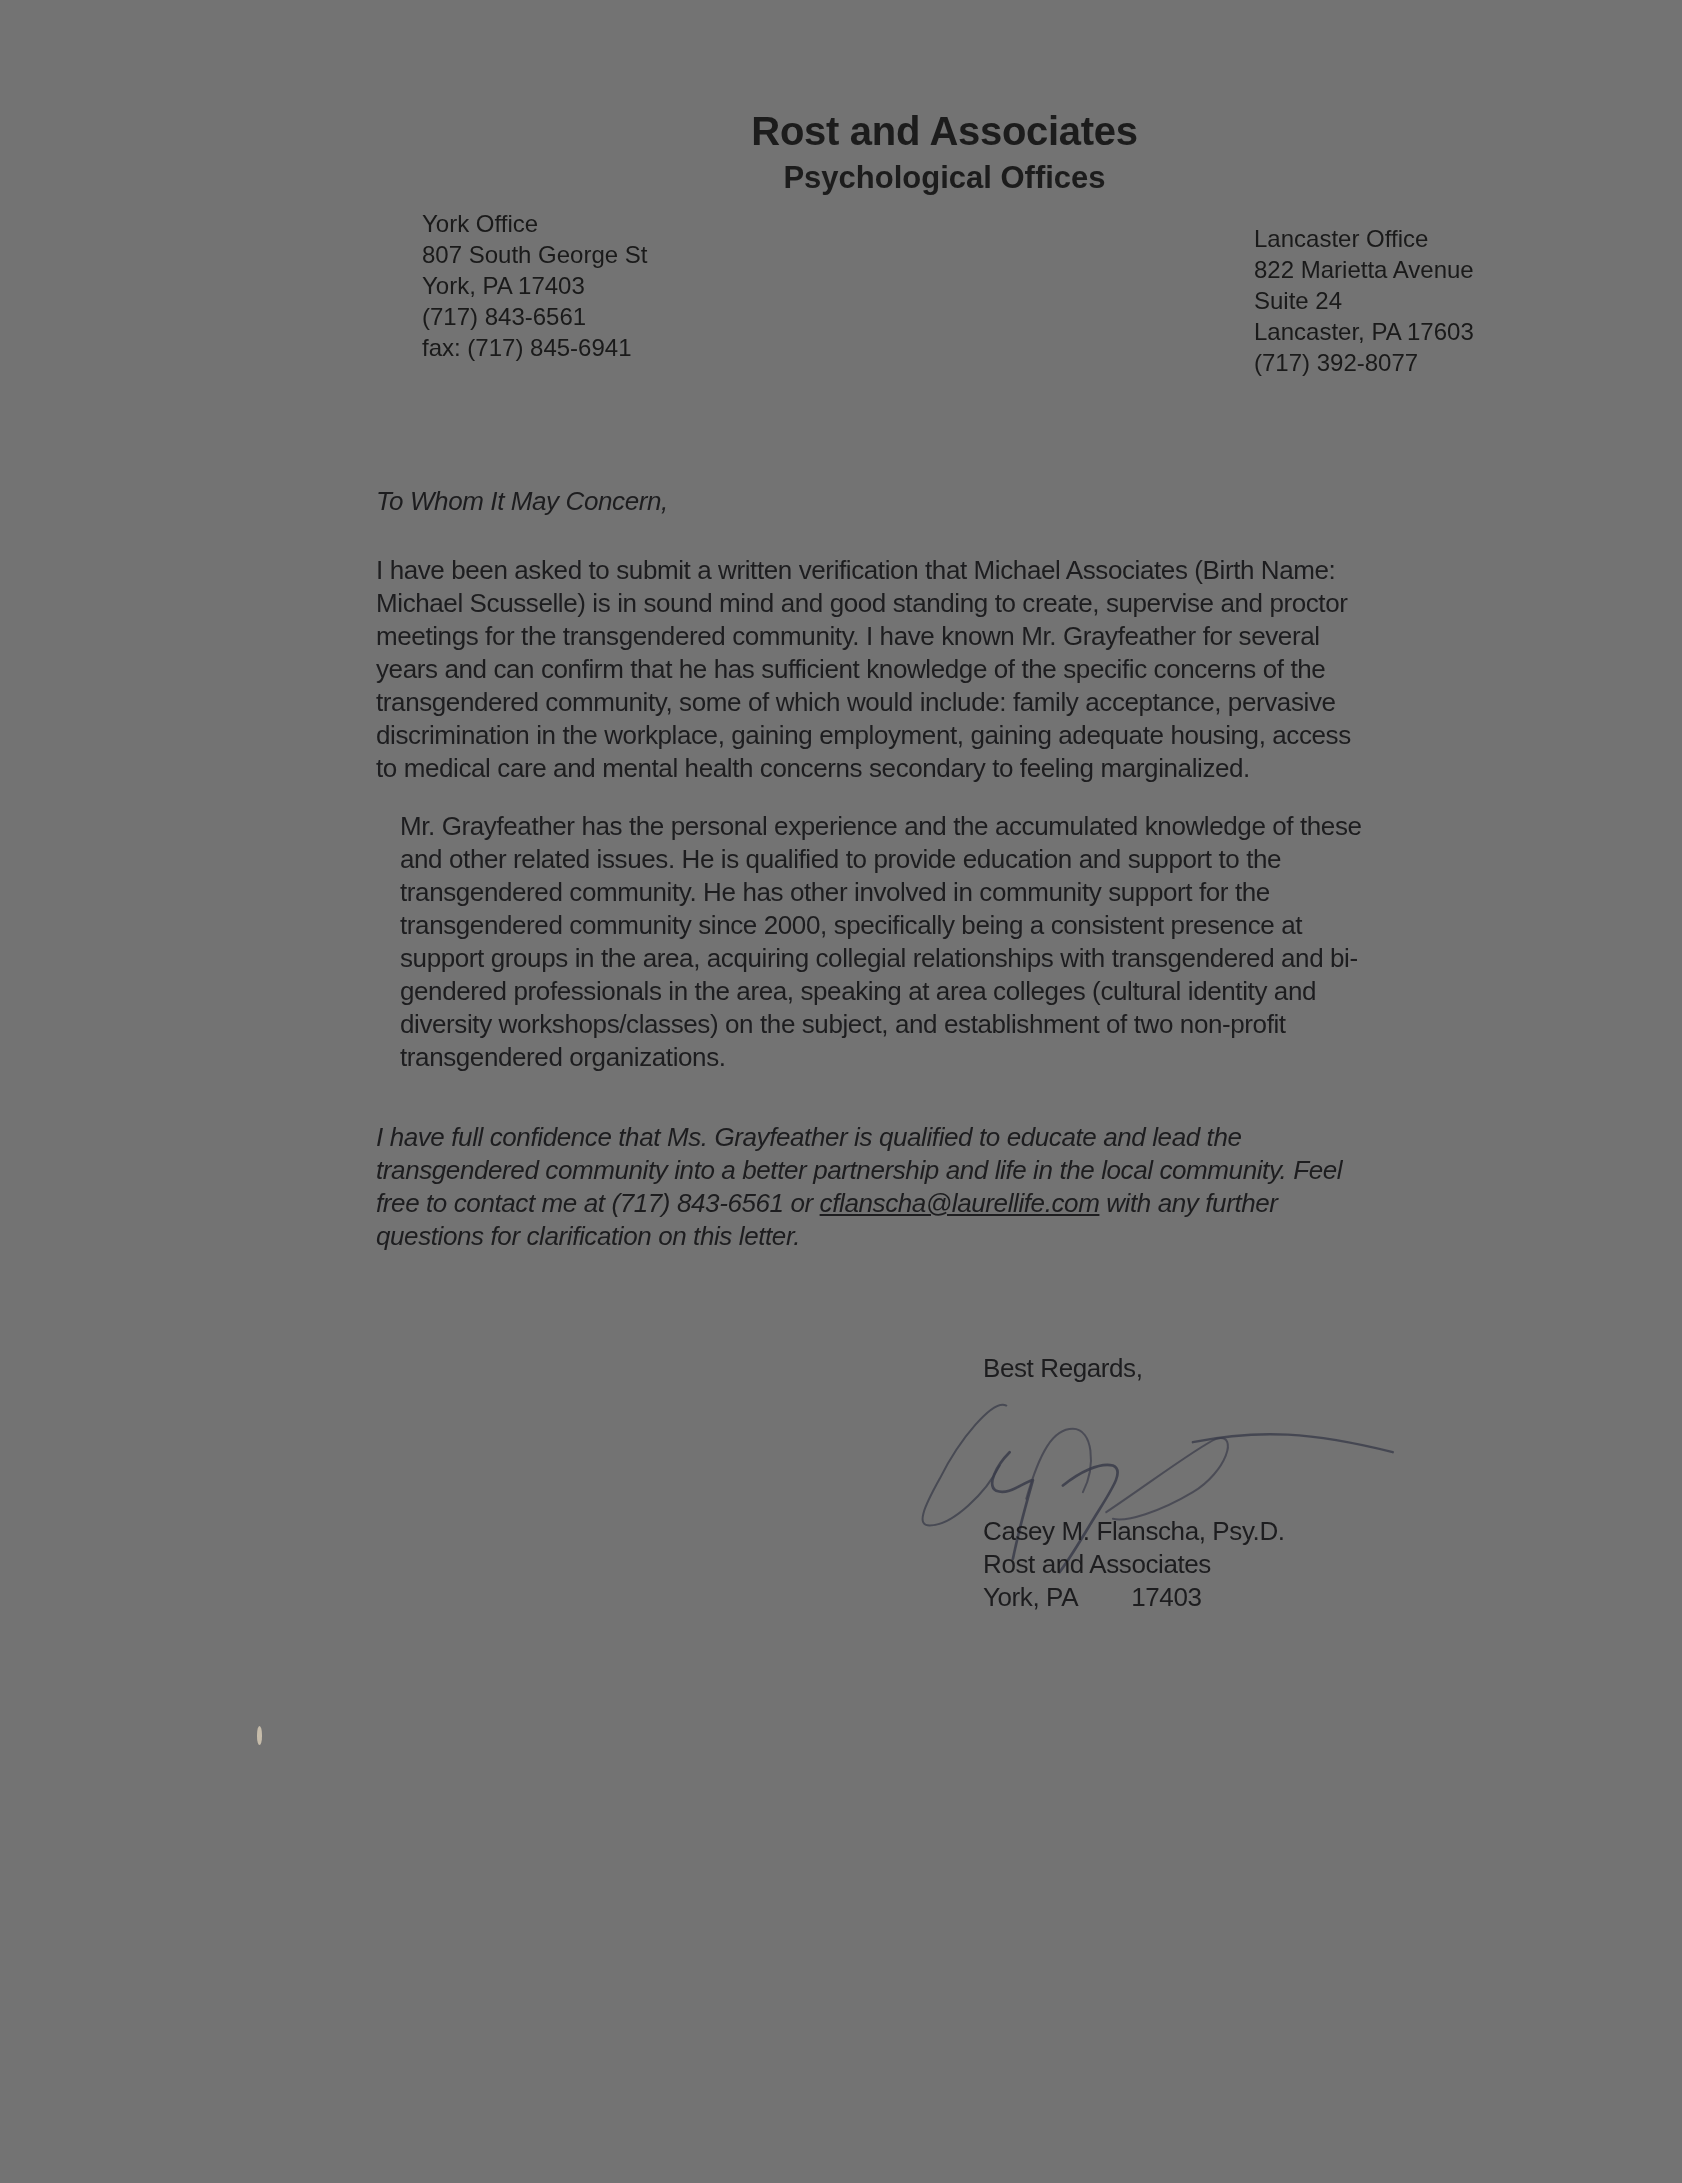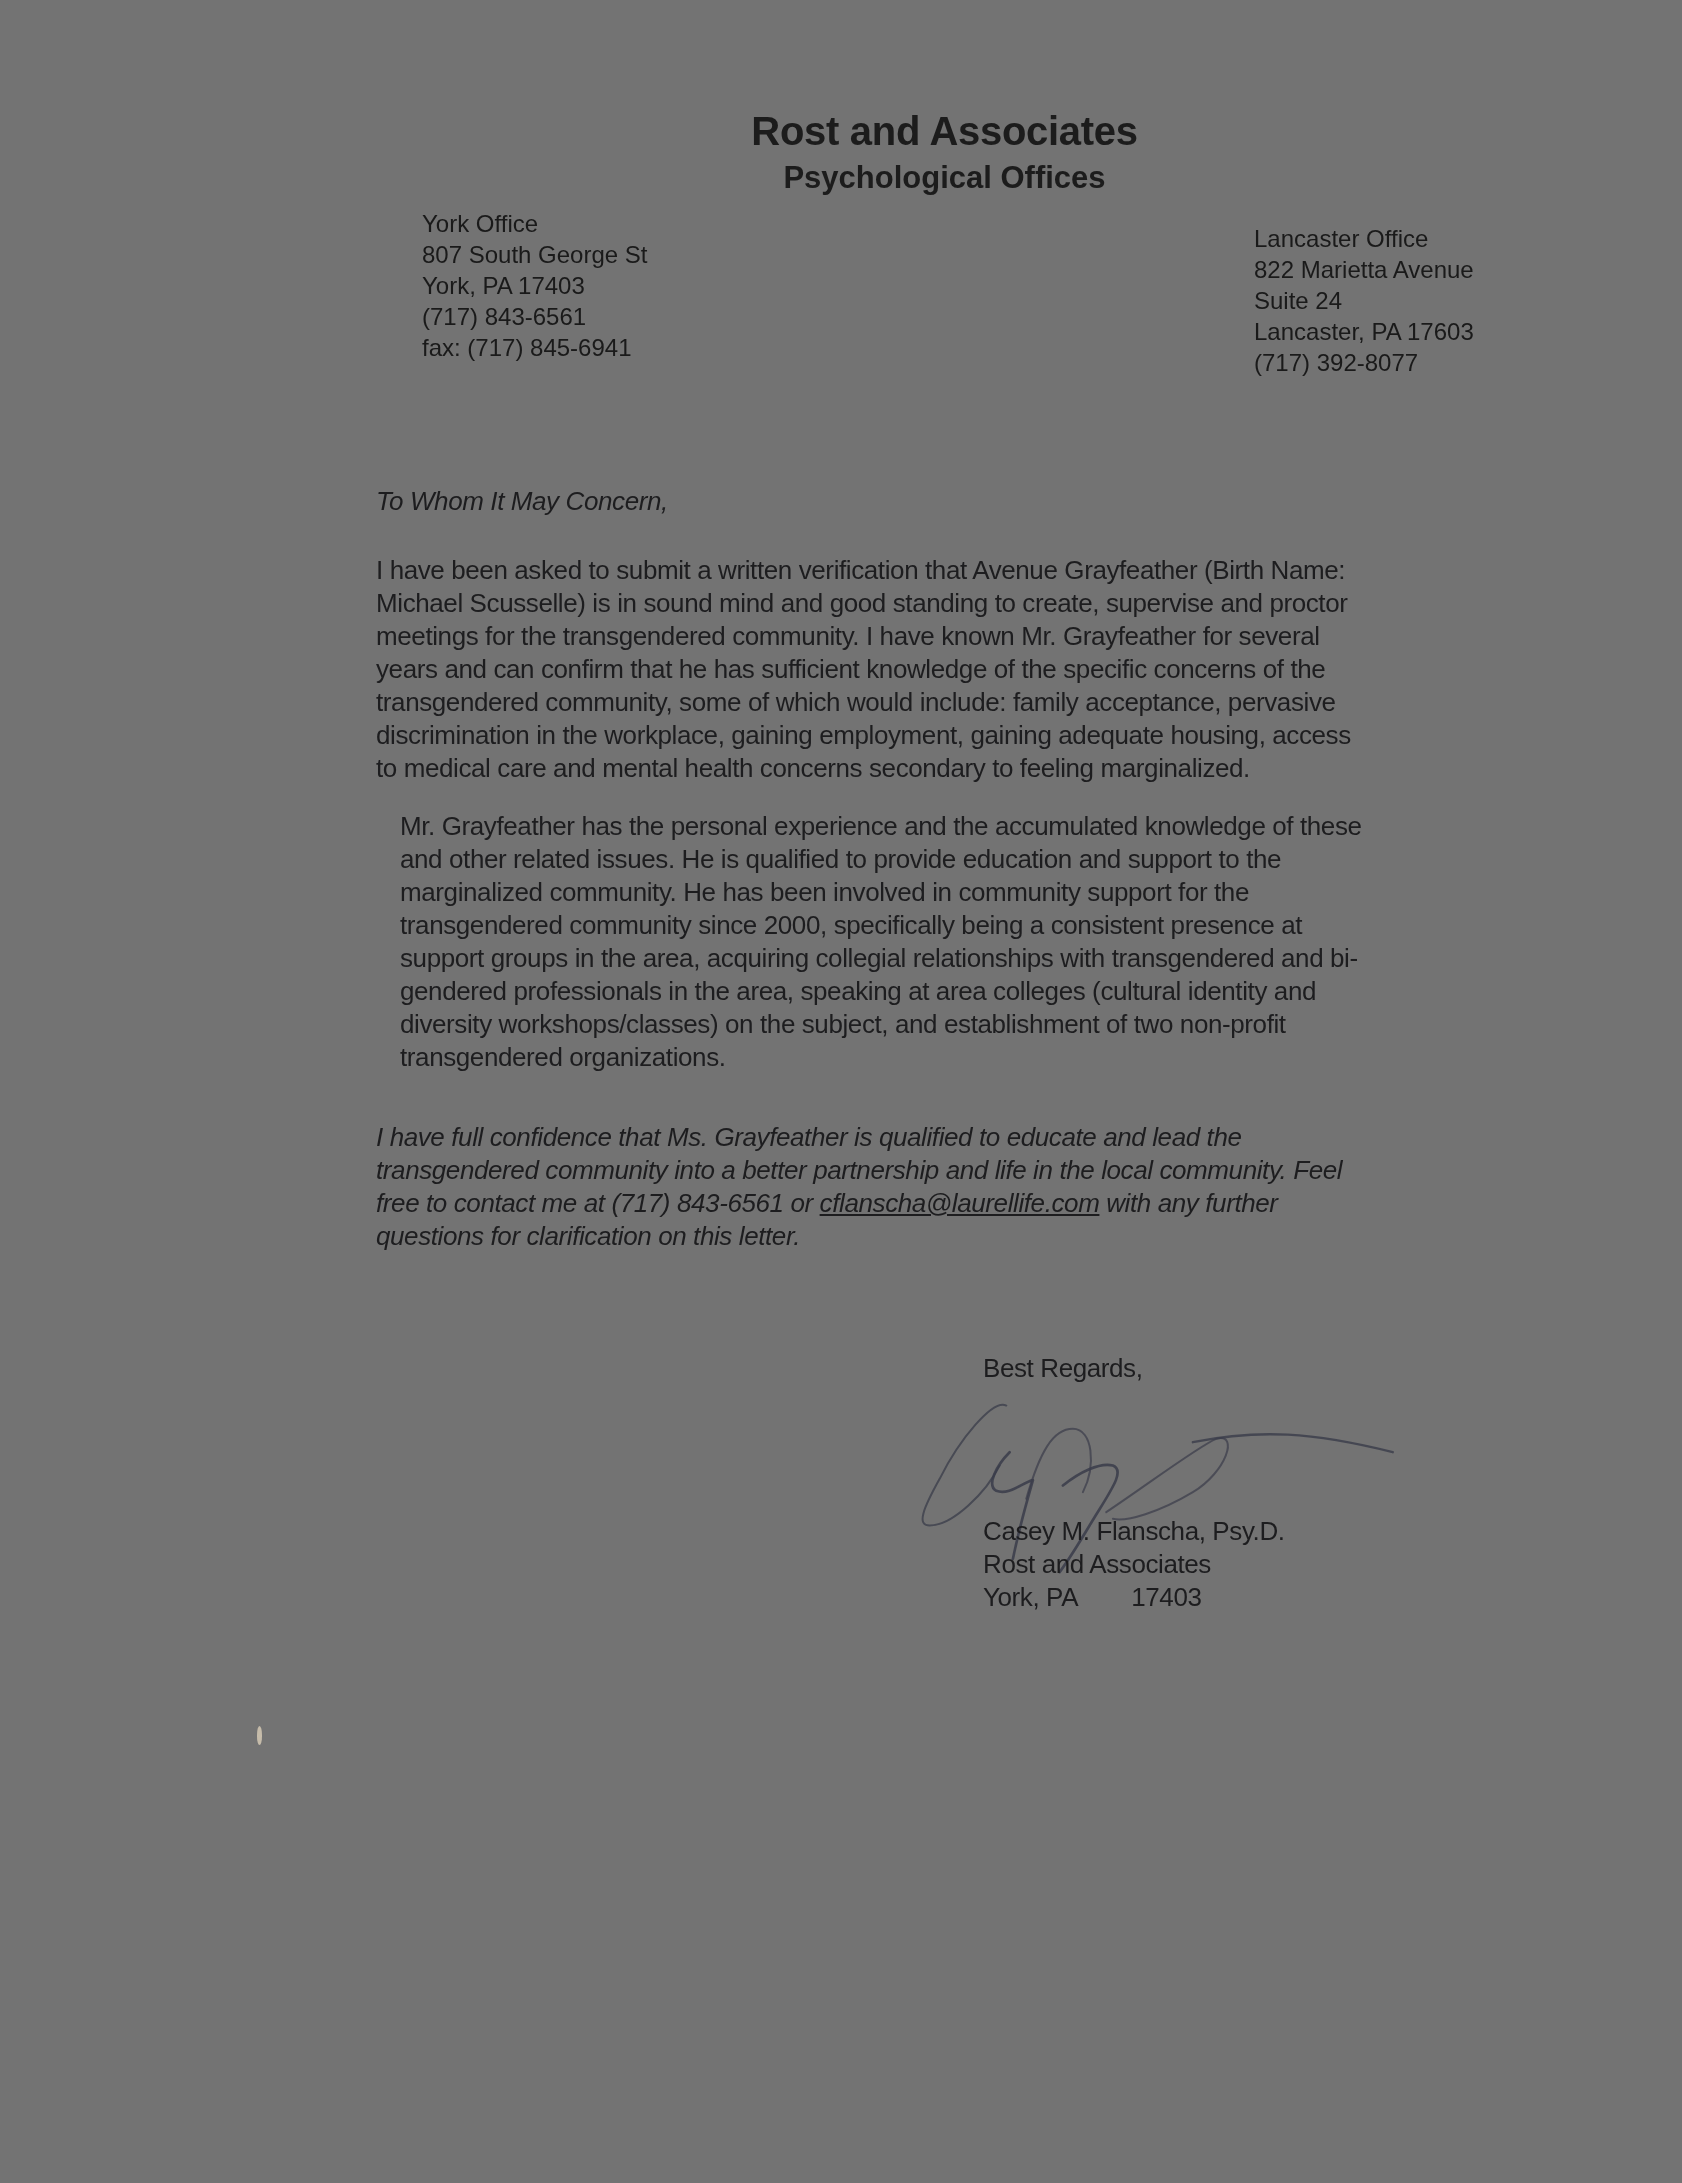--- a/index.html
+++ b/index.html
@@ -74,33 +74,33 @@
     <div>Lancaster Office</div>
     <div>822 Marietta Avenue</div>
     <div>Suite 24</div>
     <div>Lancaster, PA 17603</div>
     <div>(717) 392-8077</div>
   </div>
 
   <div class="body-text salutation">To Whom It May Concern,</div>
 
   <div class="para p1">
-    <div class="ln">I have been asked to submit a written verification that Avenue Grayfeather (Birth Name:</div>
+    <div class="ln">I have been asked to submit a written verification that Michael Associates (Birth Name:</div>
     <div class="ln">Michael Scusselle) is in sound mind and good standing to create, supervise and proctor</div>
     <div class="ln">meetings for the transgendered community. I have known Mr. Grayfeather for several</div>
     <div class="ln">years and can confirm that he has sufficient knowledge of the specific concerns of the</div>
     <div class="ln">transgendered community, some of which would include: family acceptance, pervasive</div>
     <div class="ln">discrimination in the workplace, gaining employment, gaining adequate housing, access</div>
     <div class="ln">to medical care and mental health concerns secondary to feeling marginalized.</div>
   </div>
 
   <div class="para p2">
     <div class="ln">Mr. Grayfeather has the personal experience and the accumulated knowledge of these</div>
     <div class="ln">and other related issues. He is qualified to provide education and support to the</div>
-    <div class="ln">marginalized community. He has been involved in community support for the</div>
+    <div class="ln">transgendered community. He has other involved in community support for the</div>
     <div class="ln">transgendered community since 2000, specifically being a consistent presence at</div>
     <div class="ln">support groups in the area, acquiring collegial relationships with transgendered and bi-</div>
     <div class="ln">gendered professionals in the area, speaking at area colleges (cultural identity and</div>
     <div class="ln">diversity workshops/classes) on the subject, and establishment of two non-profit</div>
     <div class="ln">transgendered organizations.</div>
   </div>
 
   <div class="para p3">
     <div class="ln">I have full confidence that Ms. Grayfeather is qualified to educate and lead the</div>
     <div class="ln">transgendered community into a better partnership and life in the local community. Feel</div>

